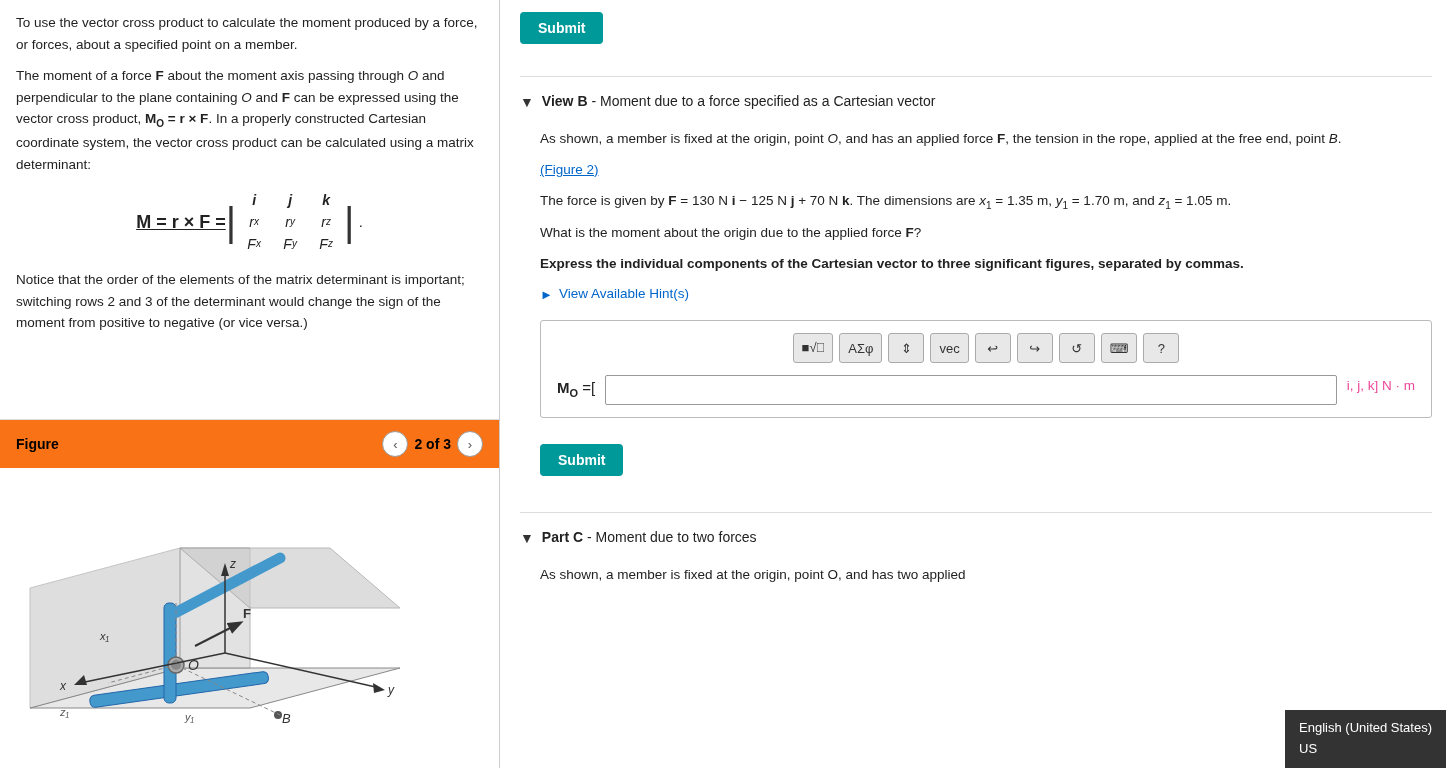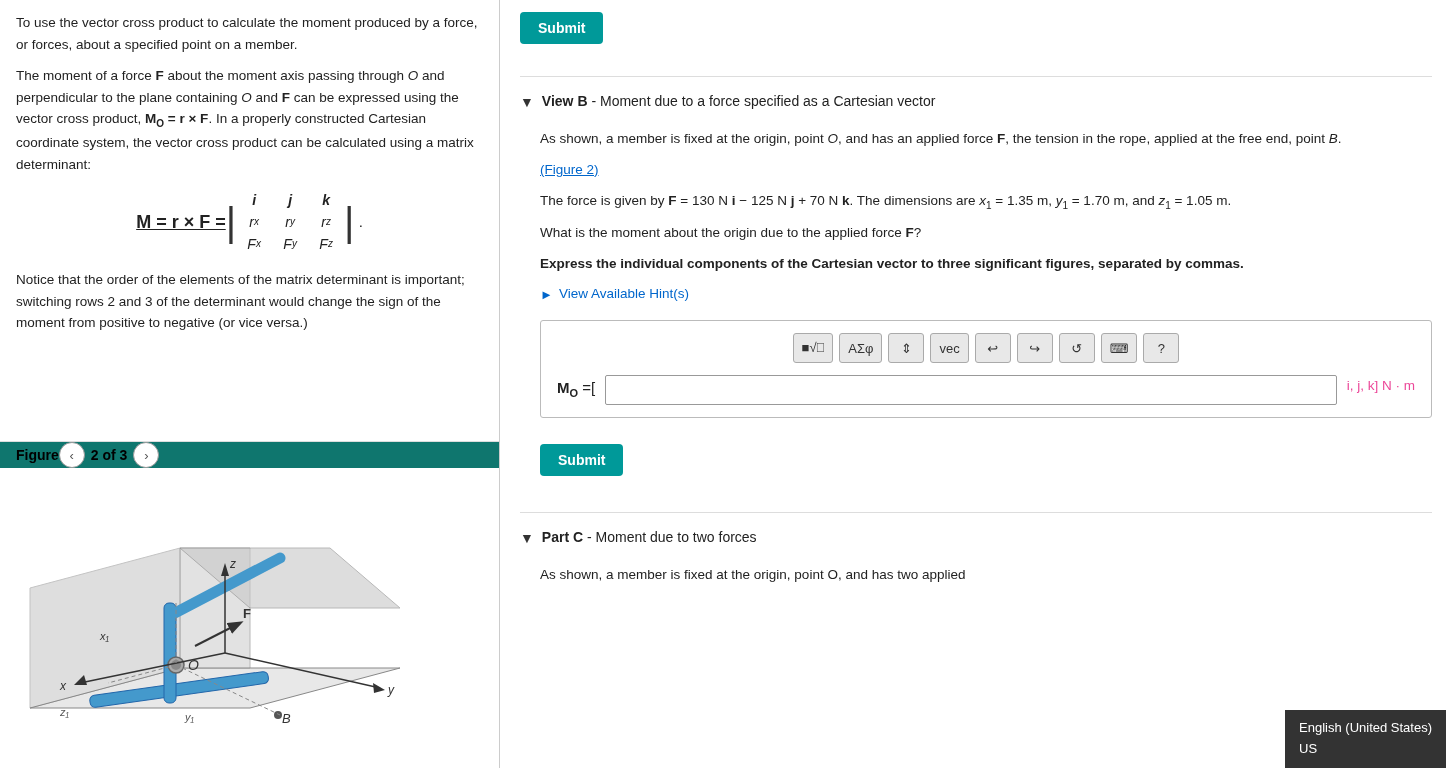--- a/index.html
+++ b/index.html
@@ -52,24 +52,24 @@
       align-items: center;
       font-style: italic;
       font-size: 14px;
     }
 
     .matrix-cells span { display: flex; align-items: center; justify-content: center; }
 
     .figure-header {
       display: flex;
       align-items: center;
-      justify-content: flex-start;
-      padding: 0 16px;
+      justify-content: space-between;
+      padding: 11px 16px;
       border-top: 1px solid #ddd;
-      background: #0f766e;
+      background: #f97316;
       font-weight: bold;
       font-size: 14px;
     }
 
     .figure-nav {
       display: flex;
       align-items: center;
       gap: 6px;
     }
 

